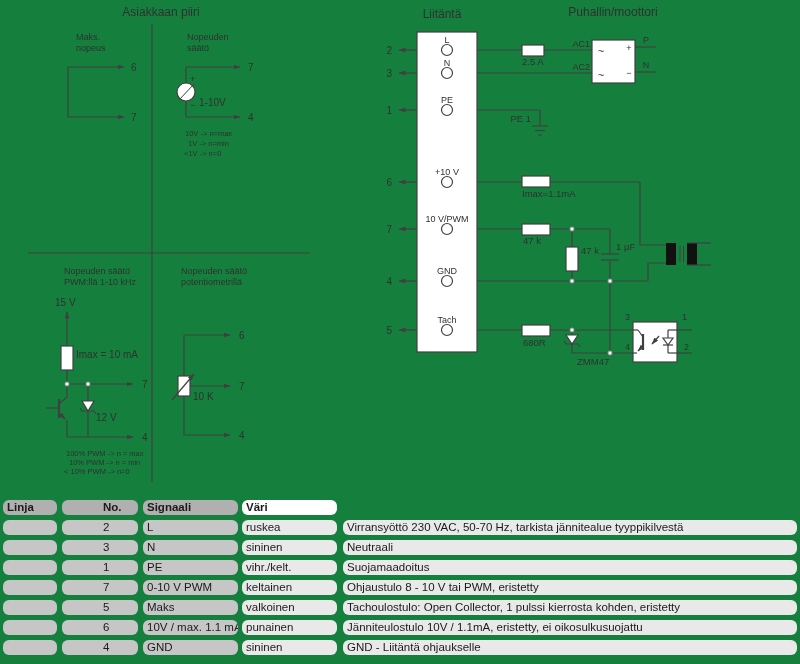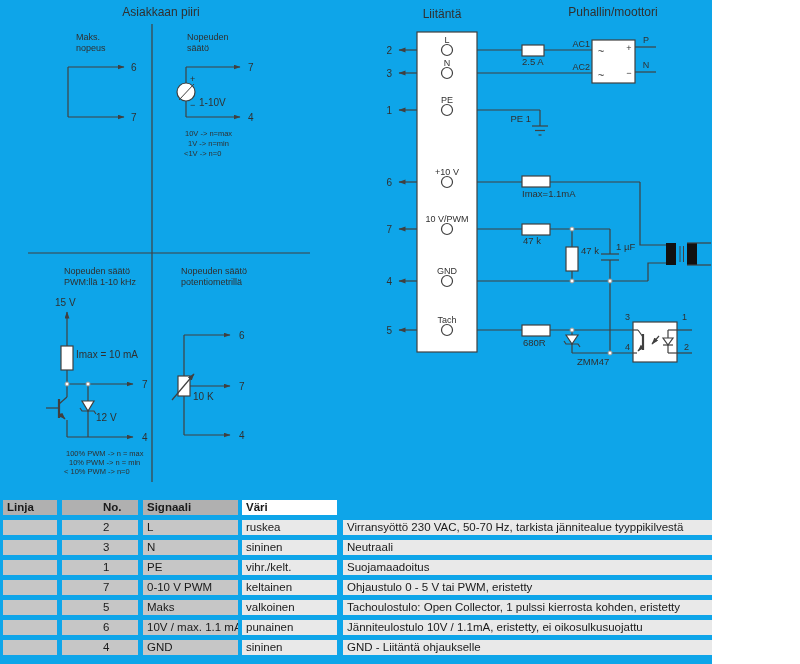--- a/index.html
+++ b/index.html
@@ -1,36 +1,36 @@
 <!DOCTYPE html>
 <html><head>
 <meta charset="utf-8">
 <style>
   html,body{margin:0;padding:0;background:#fff;}
   body{width:800px;height:664px;font-family:"Liberation Sans",sans-serif;color:#1a1a1a;}
-  #stage{position:relative;width:712px;height:664px;overflow:hidden;background:#0ea5e9;}
+  #stage{position:relative;width:800px;height:664px;overflow:hidden;background:#15803d;}
   svg{position:absolute;left:0;top:0;}
   svg text{fill:#303030;font-family:"Liberation Sans",sans-serif;}
   .t-title{font-size:12px;}
   .t-lbl{font-size:9px;}
   .t-num{font-size:10px;}
   .t-comp{font-size:9.5px;}
   .t-big{font-size:10px;}
   .t-note{font-size:7.5px;}
   .t-sign{font-size:9px;}
   .t-tilde{font-size:11px;}
   .wire{stroke:#404040;stroke-width:1.2;fill:none;}
   .thin{stroke:#404040;stroke-width:1;fill:none;}
   .comp{stroke:#404040;stroke-width:1.2;fill:#ffffff;}
   .node{stroke:#9a9a9a;stroke-width:1;fill:#ffffff;}
   .blackpart{fill:#111111;stroke:none;}
   
   .tbl{position:absolute;left:0;top:500px;width:800px;}
   .row{display:flex;height:15px;margin-bottom:5px;font-size:11.5px;line-height:15px;white-space:nowrap;}
-  .cell{padding-left:4px;overflow:hidden;}
+  .cell{padding-left:4px;overflow:hidden;border-radius:6px;}
   .c-linja{width:50px;margin-left:3px;margin-right:5px;}
   .c-no{width:35px;margin-right:5px;padding-left:41px;}
   .c-sig{width:91px;margin-right:4px;}
   .c-vari{width:91px;margin-right:6px;}
   .c-teh{flex:1;margin-right:3px;}
   .hdr .cell{font-weight:bold;}
   .hdr .c-linja,.hdr .c-no,.hdr .c-sig{background:#b0b0b0;}
   .hdr .c-vari,.hdr .c-teh{background:#ffffff;}
   .row .g{background:#c6c6c6;}
   .row .l{background:#e9e9e9;}
@@ -300,21 +300,21 @@
     <div class="cell c-no g">1</div>
     <div class="cell c-sig g">PE</div>
     <div class="cell c-vari l">vihr./kelt.</div>
     <div class="cell c-teh l">Suojamaadoitus</div>
   </div>
   <div class="row">
     <div class="cell c-linja g"></div>
     <div class="cell c-no g">7</div>
     <div class="cell c-sig g">0-10 V PWM</div>
     <div class="cell c-vari l">keltainen</div>
-    <div class="cell c-teh l">Ohjaustulo 0 - 5 V tai PWM, eristetty</div>
+    <div class="cell c-teh l">Ohjaustulo 8 - 10 V tai PWM, eristetty</div>
   </div>
   <div class="row">
     <div class="cell c-linja g"></div>
     <div class="cell c-no g">5</div>
     <div class="cell c-sig g">Maks</div>
     <div class="cell c-vari l">valkoinen</div>
     <div class="cell c-teh l">Tachoulostulo: Open Collector, 1 pulssi kierrosta kohden, eristetty</div>
   </div>
   <div class="row">
     <div class="cell c-linja g"></div>

